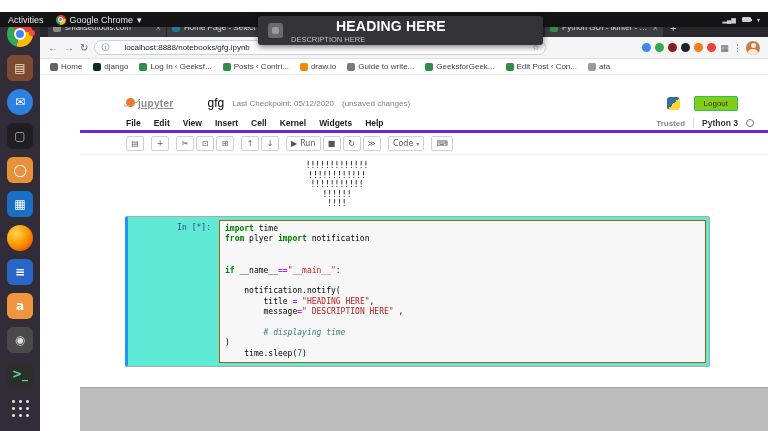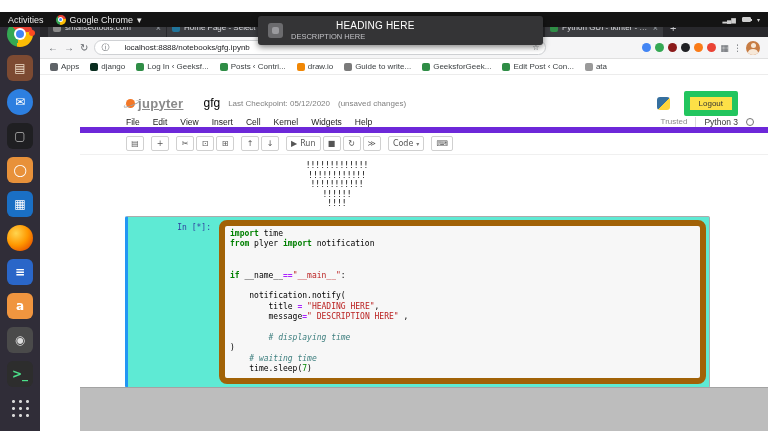--- a/index.html
+++ b/index.html
@@ -65,60 +65,60 @@
   .bookmarks { height:16px; background:#fff; border-bottom:1px solid #ececec; display:flex; align-items:center;
                gap:11px; padding:0 10px; font-size:8px; color:#3c4043; white-space:nowrap; overflow:hidden; }
   .bm { display:flex; align-items:center; gap:3px; }
   .bm-ic { width:8px; height:8px; border-radius:2px; display:inline-block; }
 
   
   .toast { position:absolute; left:258px; top:16px; width:285px; height:29px; background:#343436; border-radius:3px;
            box-shadow:0 2px 6px rgba(0,0,0,0.5); z-index:60; display:flex; align-items:center; gap:8px; padding:0 10px; }
   .toast-ic { width:15px; height:15px; border-radius:3px; background:#6b6b6e; position:relative; flex:0 0 auto; }
   .toast-ic::after { content:""; position:absolute; inset:4px; background:#9a9a9e; border-radius:2px; }
-  .toast-title { font-size:10px; font-weight:normal; color:#fff; letter-spacing:0.2px;padding-left:45px; }
+  .toast-title { font-size:14px; font-weight:bold; color:#fff; letter-spacing:0.2px;padding-left:45px; }
   .toast-desc { font-size:7.5px; color:#c2c2c6; margin-top:1px; }
 
   
   .jpage { position:absolute; left:40px; top:75px; right:0; bottom:0; background:#fff; }
   .jheader { height:26px; display:flex; align-items:center; padding:0 30px 0 46px; }
   .jbrand { display:flex; align-items:baseline; gap:3px; }
   .jplanet { width:9px; height:9px; border-radius:50%; background:#f37726; position:relative; }
   .jplanet::after { content:""; position:absolute; left:-3px; top:3px; width:15px; height:3px; border-radius:50%;
                     border:1px solid #9e9e9e; border-top:none; transform:rotate(-20deg); }
-  .jbrand-text { font-size:13px; color:#8a8a8a; font-weight:bold; letter-spacing:0.3px;text-decoration:underline; }
-  .jtitle { font-size:12px; color:#000; margin-left:20px; }
+  .jbrand-text { font-size:10px; color:#8a8a8a; font-weight:bold; letter-spacing:0.3px;text-decoration:underline; }
+  .jtitle { font-size:12px; color:#000; margin-left:34px; }
   .jcheckpoint { font-size:8px; color:#808080; margin-left:8px; }
   .jheader-right { margin-left:auto; display:flex; align-items:center; gap:14px; }
   .pylogo { width:13px; height:13px; border-radius:3px; background:linear-gradient(135deg,#366f9e 50%,#ffd43b 50%); }
-  .logout-btn { font-size:8px; color:#333; background:#fde047; border:6px solid #22c55e; border-radius:2px; padding:2px 9px; }
-
-  .jmenubar { height:17px; border-bottom:6px solid #6d28d9; display:flex; align-items:center; gap:13px;
-              padding:0 14px 0 46px; font-size:8.5px; color:#1a1a1a; }
+  .logout-btn { font-size:8px; color:#333; background:#84cc16; border:1px solid #22c55e; border-radius:2px; padding:2px 9px; }
+
+  .jmenubar { height:17px; border-bottom:3px solid #6d28d9; display:flex; align-items:center; gap:13px;
+              padding:0 14px 0 46px; font-size:8.5px; color:#1a1a1a;font-weight:bold; }
   .jmenu-right { margin-left:auto; display:flex; align-items:center; gap:8px; }
   .trusted { color:#8a8a8a; font-size:8px; }
   .vdiv { width:1px; height:10px; background:#d9d9d9; }
   .kernel-name { font-size:8.5px; color:#333; }
   .kernel-ind { width:8px; height:8px; border-radius:50%; border:1.5px solid #757575; background:#fff; }
 
   .jtoolbar { height:22px; display:flex; align-items:center; padding-left:46px; gap:7px; border-bottom:1px solid #f0f0f0; }
   .jtb-group { display:flex; gap:2px; }
   .jtb-btn { height:15px; min-width:18px; background:#fff; border:1px solid #d0d0d0; border-radius:2px;
              font-size:8px; color:#555; display:flex; align-items:center; justify-content:center; gap:3px; padding:0 4px;
              font-family:"DejaVu Sans", sans-serif; }
   .jtb-caret { font-size:6px; color:#777; }
 
   .joutput { margin:6px 0 0 107px; width:300px; text-align:center; color:#000;
              font:8px "DejaVu Sans Mono", monospace; line-height:9.6px; white-space:pre; }
 
   .jcell { margin:7px 58px 0 45px; border:1px solid #ababab; border-left:3px solid #2196f3;
            border-radius:2px; padding:3px; display:flex; background:#5eead4; }
   .jprompt { width:88px; flex:0 0 auto; text-align:right; padding:3px 8px 0 0; color:#303f9f;
              font:8px "DejaVu Sans Mono", monospace; white-space:pre; }
-  .jinput { flex:1; background:#f7f7f7; border:6px solid #a16207; border-radius:8px; padding:3px 5px;
+  .jinput { flex:1; background:#f7f7f7; border:1px solid #a16207; border-radius:0; padding:3px 5px;
             font:8px "DejaVu Sans Mono", monospace; line-height:10.4px; color:#000; }
   .jline { white-space:pre; min-height:10.4px; }
   .tok-kw { color:#008000; font-weight:bold; }
   .tok-str { color:#ba2121; }
   .tok-com { color:#408080; font-style:italic; }
   .tok-num { color:#080; }
   .tok-op { color:#aa22ff; font-weight:bold; }
   .tok-pl { color:#000; }
 
   .graybar { position:absolute; left:40px; right:0; top:372px; bottom:0; background:#bdbdbd; border-top:1px solid #a3a3a3; z-index:5; }
@@ -229,21 +229,21 @@
         </span>
       <span class="grid-ic">▦</span>
       <span class="dots-ic">⋮</span>
       <span class="avatar"></span>
     </div>
   </div>
 
   <div class="bookmarks" id="bookmarks">
       <span class="bm">
         <span class="bm-ic" style="background: rgb(95, 99, 104);"></span>
-        <span>Apps</span>
+        <span>Home</span>
       </span>
       <span class="bm">
         <span class="bm-ic" style="background: rgb(9, 46, 32);"></span>
         <span>django</span>
       </span>
       <span class="bm">
         <span class="bm-ic" style="background: rgb(47, 141, 70);"></span>
         <span>Log In ‹ Geeksf...</span>
       </span>
       <span class="bm">
@@ -374,21 +374,20 @@
           <div class="jline">&nbsp;</div>
           <div class="jline">&nbsp;</div>
           <div class="jline"><span class="tok-kw">if</span><span class="tok-pl"> __name__</span><span class="tok-op">==</span><span class="tok-str">"__main__"</span><span class="tok-pl">:</span></div>
           <div class="jline">&nbsp;</div>
           <div class="jline"><span class="tok-pl">    notification.notify(</span></div>
           <div class="jline"><span class="tok-pl">        title </span><span class="tok-op">=</span><span class="tok-pl"> </span><span class="tok-str">"HEADING HERE"</span><span class="tok-pl">,</span></div>
           <div class="jline"><span class="tok-pl">        message</span><span class="tok-op">=</span><span class="tok-str">" DESCRIPTION HERE"</span><span class="tok-pl"> ,</span></div>
           <div class="jline">&nbsp;</div>
           <div class="jline"><span class="tok-com">        # displaying time</span></div>
           <div class="jline"><span class="tok-pl">)</span></div>
-          <div class="jline"><span class="tok-com">    # waiting time</span></div>
           <div class="jline"><span class="tok-pl">    time.sleep(</span><span class="tok-num">7</span><span class="tok-pl">)</span></div>
         </div>
     </div>
   </div>
 
   <div class="graybar"></div>
 </div>
 
 <div class="toast">
   <span class="toast-ic"></span>

